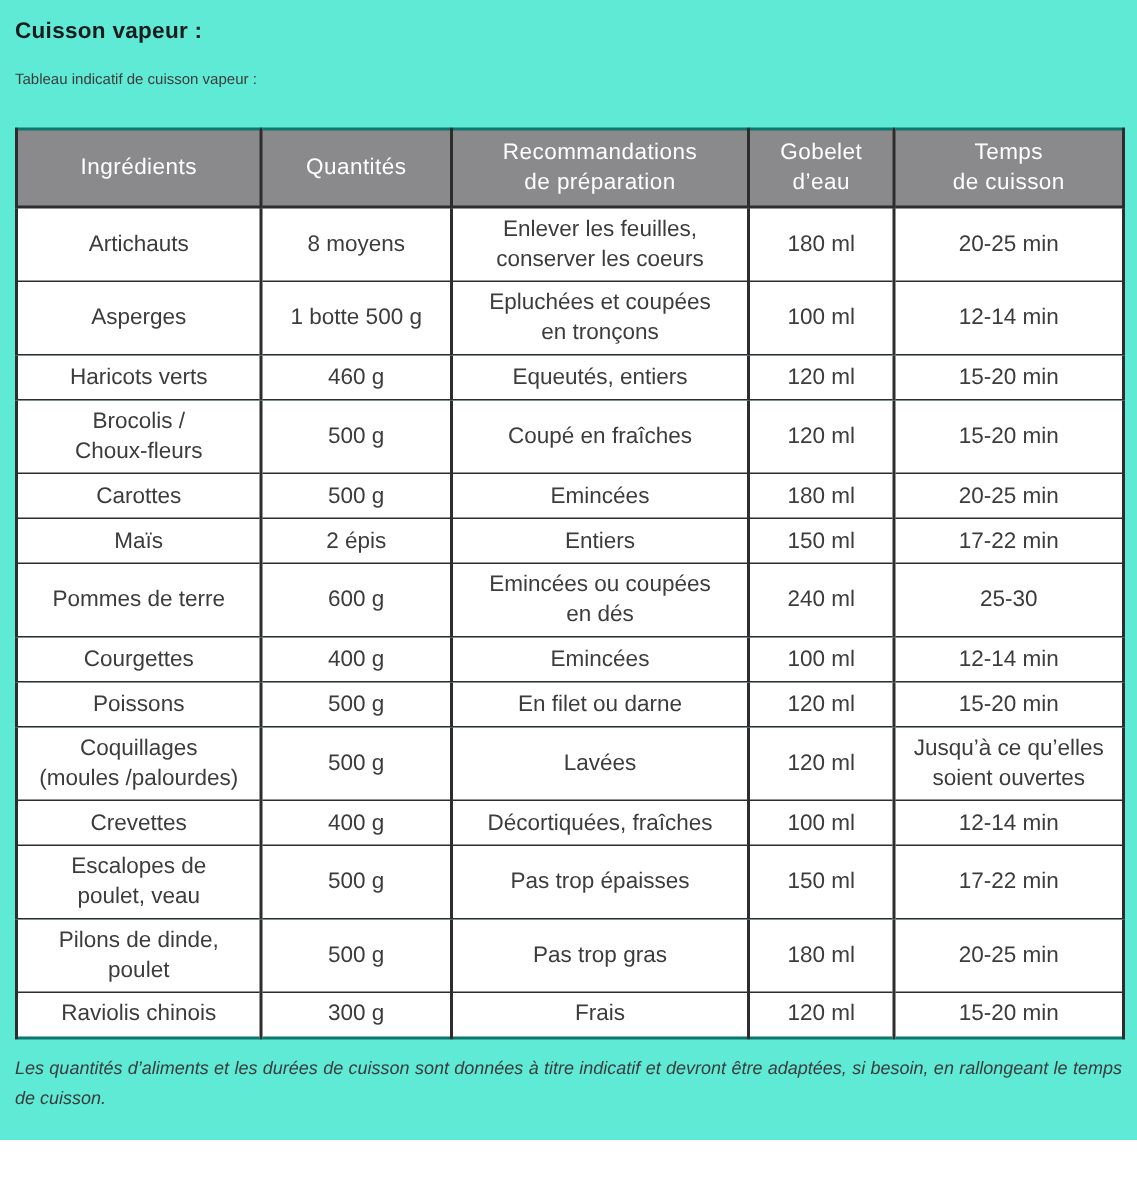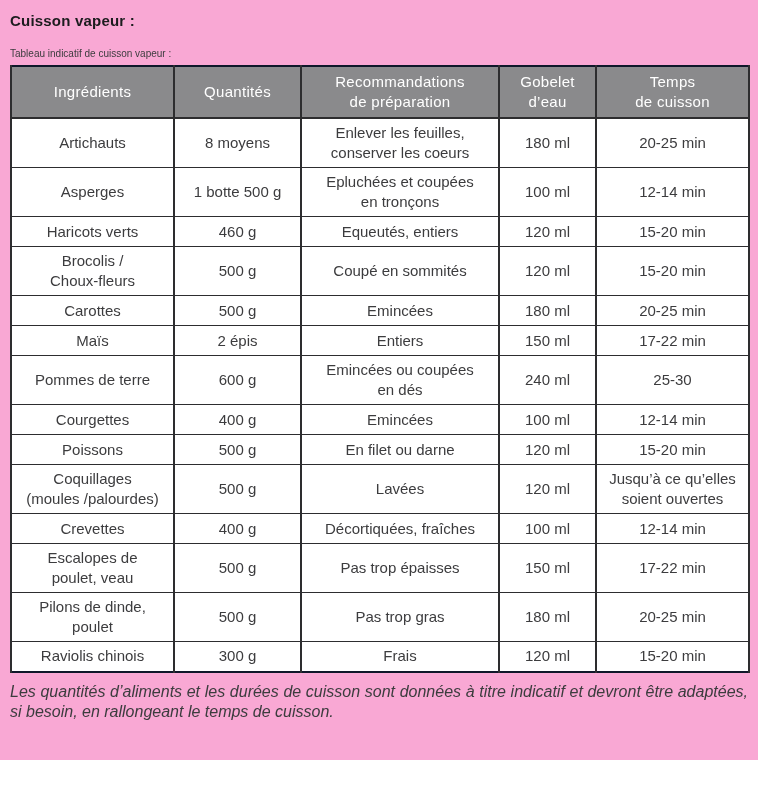--- a/index.html
+++ b/index.html
@@ -6,42 +6,42 @@
     margin: 0;
     padding: 0;
     background: #ffffff;
     font-family: "Liberation Sans", sans-serif;
   }
   .page {
     width: 758px;
     height: 760px;
     box-sizing: border-box;
     padding: 10px 10px 0 10px;
-    background: #f9a8d4;
+    background: #5eead4;
     overflow: hidden;
   }
   .doc-title {
     font-size: 15px;
     font-weight: bold;
     color: #1c1c1e;
     margin: 2px 0 0 0;
     letter-spacing: 0.2px;
   }
   .doc-subtitle {
     font-size: 10px;
     font-weight: normal;
     color: #3c3c3e;
     margin: 19px 0 0 0;
   }
   table.cooking-table {
     border-collapse: collapse;
     table-layout: fixed;
     width: 738px;
-    margin-top: 6px;
-    border: 2px solid #0f172a;
+    margin-top: 26px;
+    border: 2px solid #0f766e;
   }
   .cooking-table th,
   .cooking-table td {
     border-left: 2px solid #2d2d2f;
     border-right: 2px solid #2d2d2f;
     border-top: 1px solid #2d2d2f;
     border-bottom: 1px solid #2d2d2f;
     text-align: center;
     vertical-align: middle;
     white-space: pre-line;
@@ -57,21 +57,21 @@
     height: 52px;
     border-bottom: 2px solid #2d2d2f;
     letter-spacing: 0.3px;
   }
   .cooking-table tbody td {
     color: #3c3c3e;
     background: #ffffff;
     height: 30px;
   }
   .footnote {
-    font-size: 16px;
+    font-size: 12px;
     font-style: italic;
     color: #3c3c3e;
     text-align: justify;
     line-height: 20px;
     margin: 9px 0 0 0;
   }
 </style>
 </head>
 <body>
 
@@ -122,21 +122,21 @@
           <td>Haricots verts</td>
           <td>460 g</td>
           <td>Equeutés, entiers</td>
           <td>120 ml</td>
           <td>15-20 min</td>
         </tr>
         <tr>
           <td>Brocolis /
 Choux-fleurs</td>
           <td>500 g</td>
-          <td>Coupé en sommités</td>
+          <td>Coupé en fraîches</td>
           <td>120 ml</td>
           <td>15-20 min</td>
         </tr>
         <tr>
           <td>Carottes</td>
           <td>500 g</td>
           <td>Emincées</td>
           <td>180 ml</td>
           <td>20-25 min</td>
         </tr>

